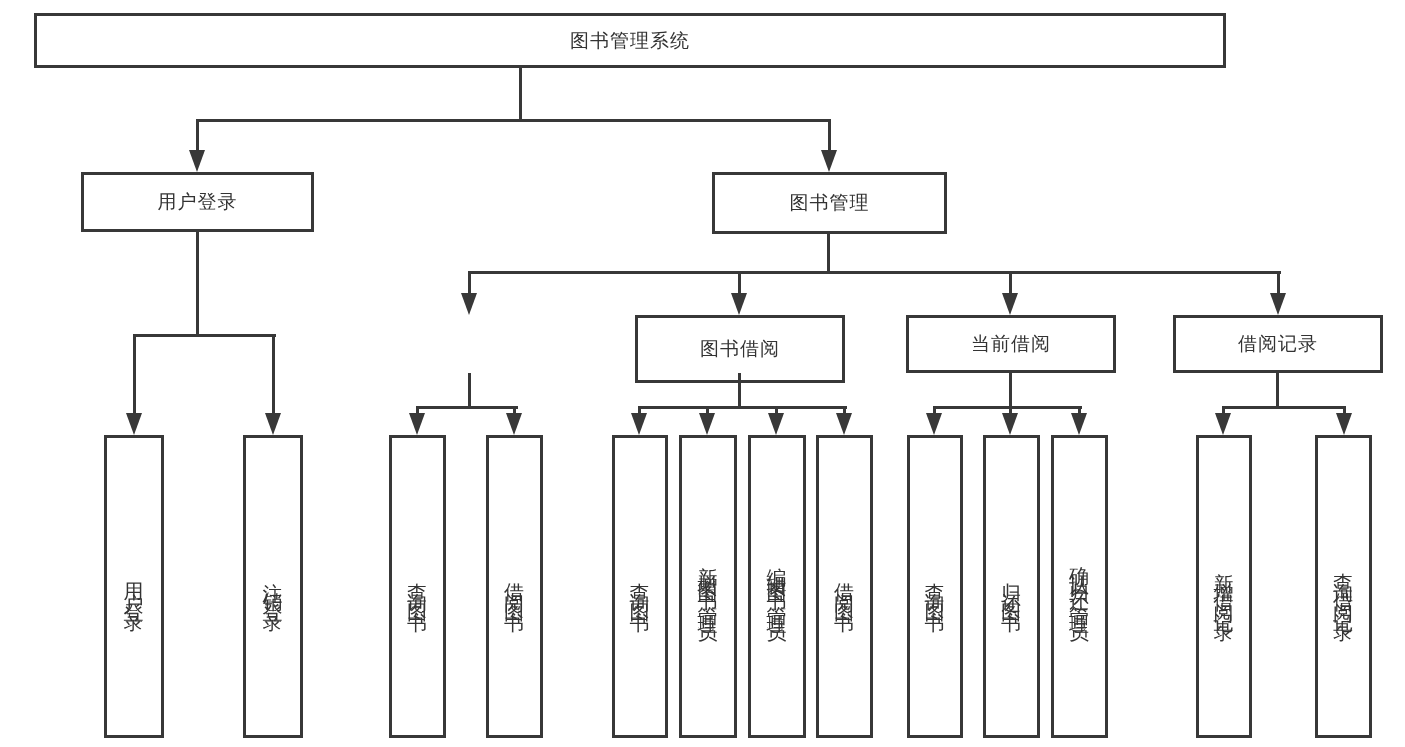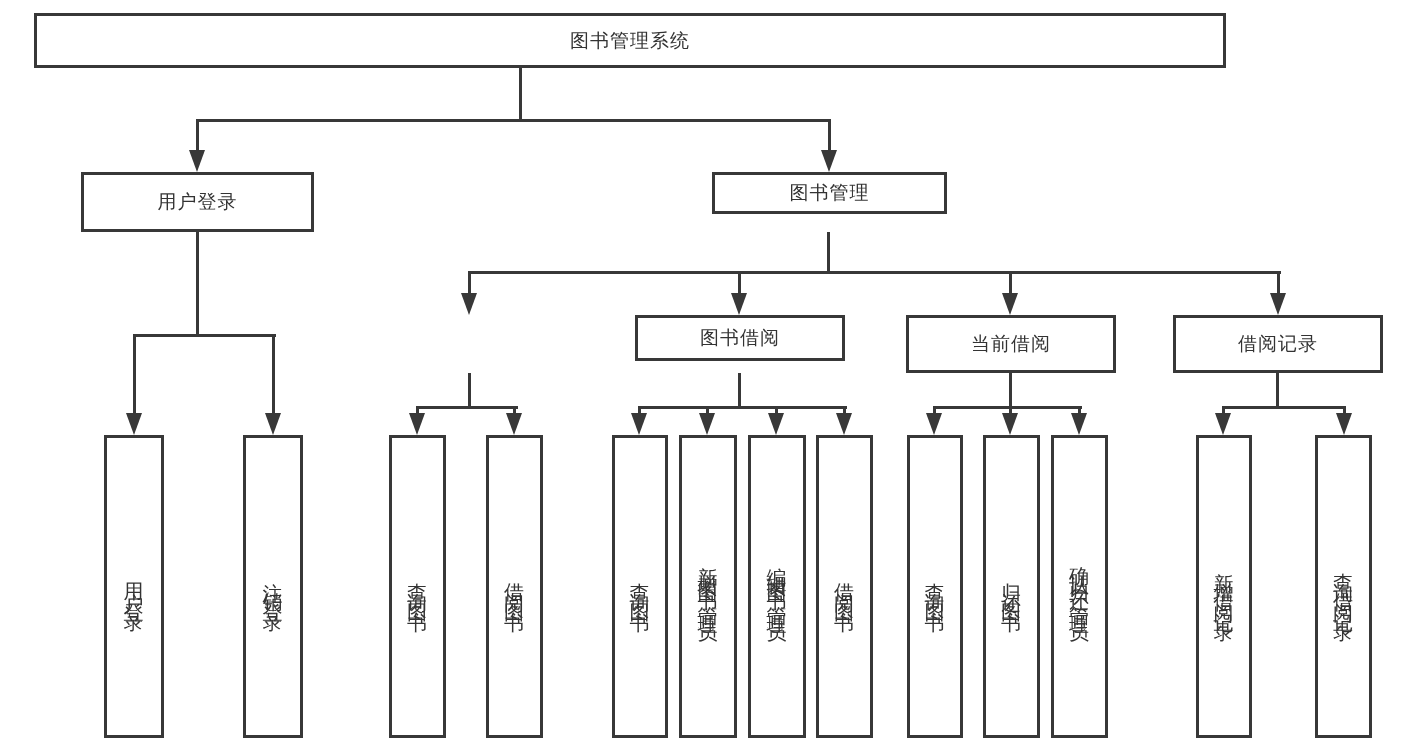--- a/index.html
+++ b/index.html
@@ -63,21 +63,21 @@
   <div class="vline" style="left:519px;top:68px;height:54px;"></div>
   <div class="hline" style="left:196px;top:119px;width:635px;"></div>
   <div class="vline" style="left:196px;top:119px;height:33px;"></div>
   <div class="arrow" style="left:189px;top:150px;"></div>
   <div class="vline" style="left:828px;top:119px;height:33px;"></div>
   <div class="arrow" style="left:821px;top:150px;"></div>
 
   <div class="node" style="left:81px;top:172px;width:233px;height:60px;">
     <span class="lbl">用户登录</span>
   </div>
-  <div class="node" style="left:712px;top:172px;width:235px;height:42px;">
+  <div class="node" style="left:712px;top:172px;width:235px;height:62px;">
     <span class="lbl">图书管理</span>
   </div>
 
   <div class="vline" style="left:196px;top:232px;height:105px;"></div>
   <div class="hline" style="left:133px;top:334px;width:143px;"></div>
   <div class="vline" style="left:133px;top:334px;height:81px;"></div>
   <div class="arrow" style="left:126px;top:413px;"></div>
   <div class="vline" style="left:272px;top:334px;height:81px;"></div>
   <div class="arrow" style="left:265px;top:413px;"></div>
 
@@ -85,21 +85,21 @@
   <div class="hline" style="left:468px;top:271px;width:813px;"></div>
   <div class="vline" style="left:468px;top:271px;height:24px;"></div>
   <div class="arrow" style="left:461px;top:293px;"></div>
   <div class="vline" style="left:738px;top:271px;height:24px;"></div>
   <div class="arrow" style="left:731px;top:293px;"></div>
   <div class="vline" style="left:1009px;top:271px;height:24px;"></div>
   <div class="arrow" style="left:1002px;top:293px;"></div>
   <div class="vline" style="left:1277px;top:271px;height:24px;"></div>
   <div class="arrow" style="left:1270px;top:293px;"></div>
 
-  <div class="node" style="left:635px;top:315px;width:210px;height:46px;justify-content:center;">
+  <div class="node" style="left:635px;top:315px;width:210px;height:68px;justify-content:center;">
     <span class="lbl">图书借阅</span>
   </div>
   <div class="node" style="left:1173px;top:315px;width:210px;height:58px;">
     <span class="lbl">借阅记录</span>
   </div>
   <div class="node" style="left:906px;top:315px;width:210px;height:58px;">
     <span class="lbl">当前借阅</span>
   </div>
 
   <div class="vline" style="left:468px;top:373px;height:36px;"></div>

